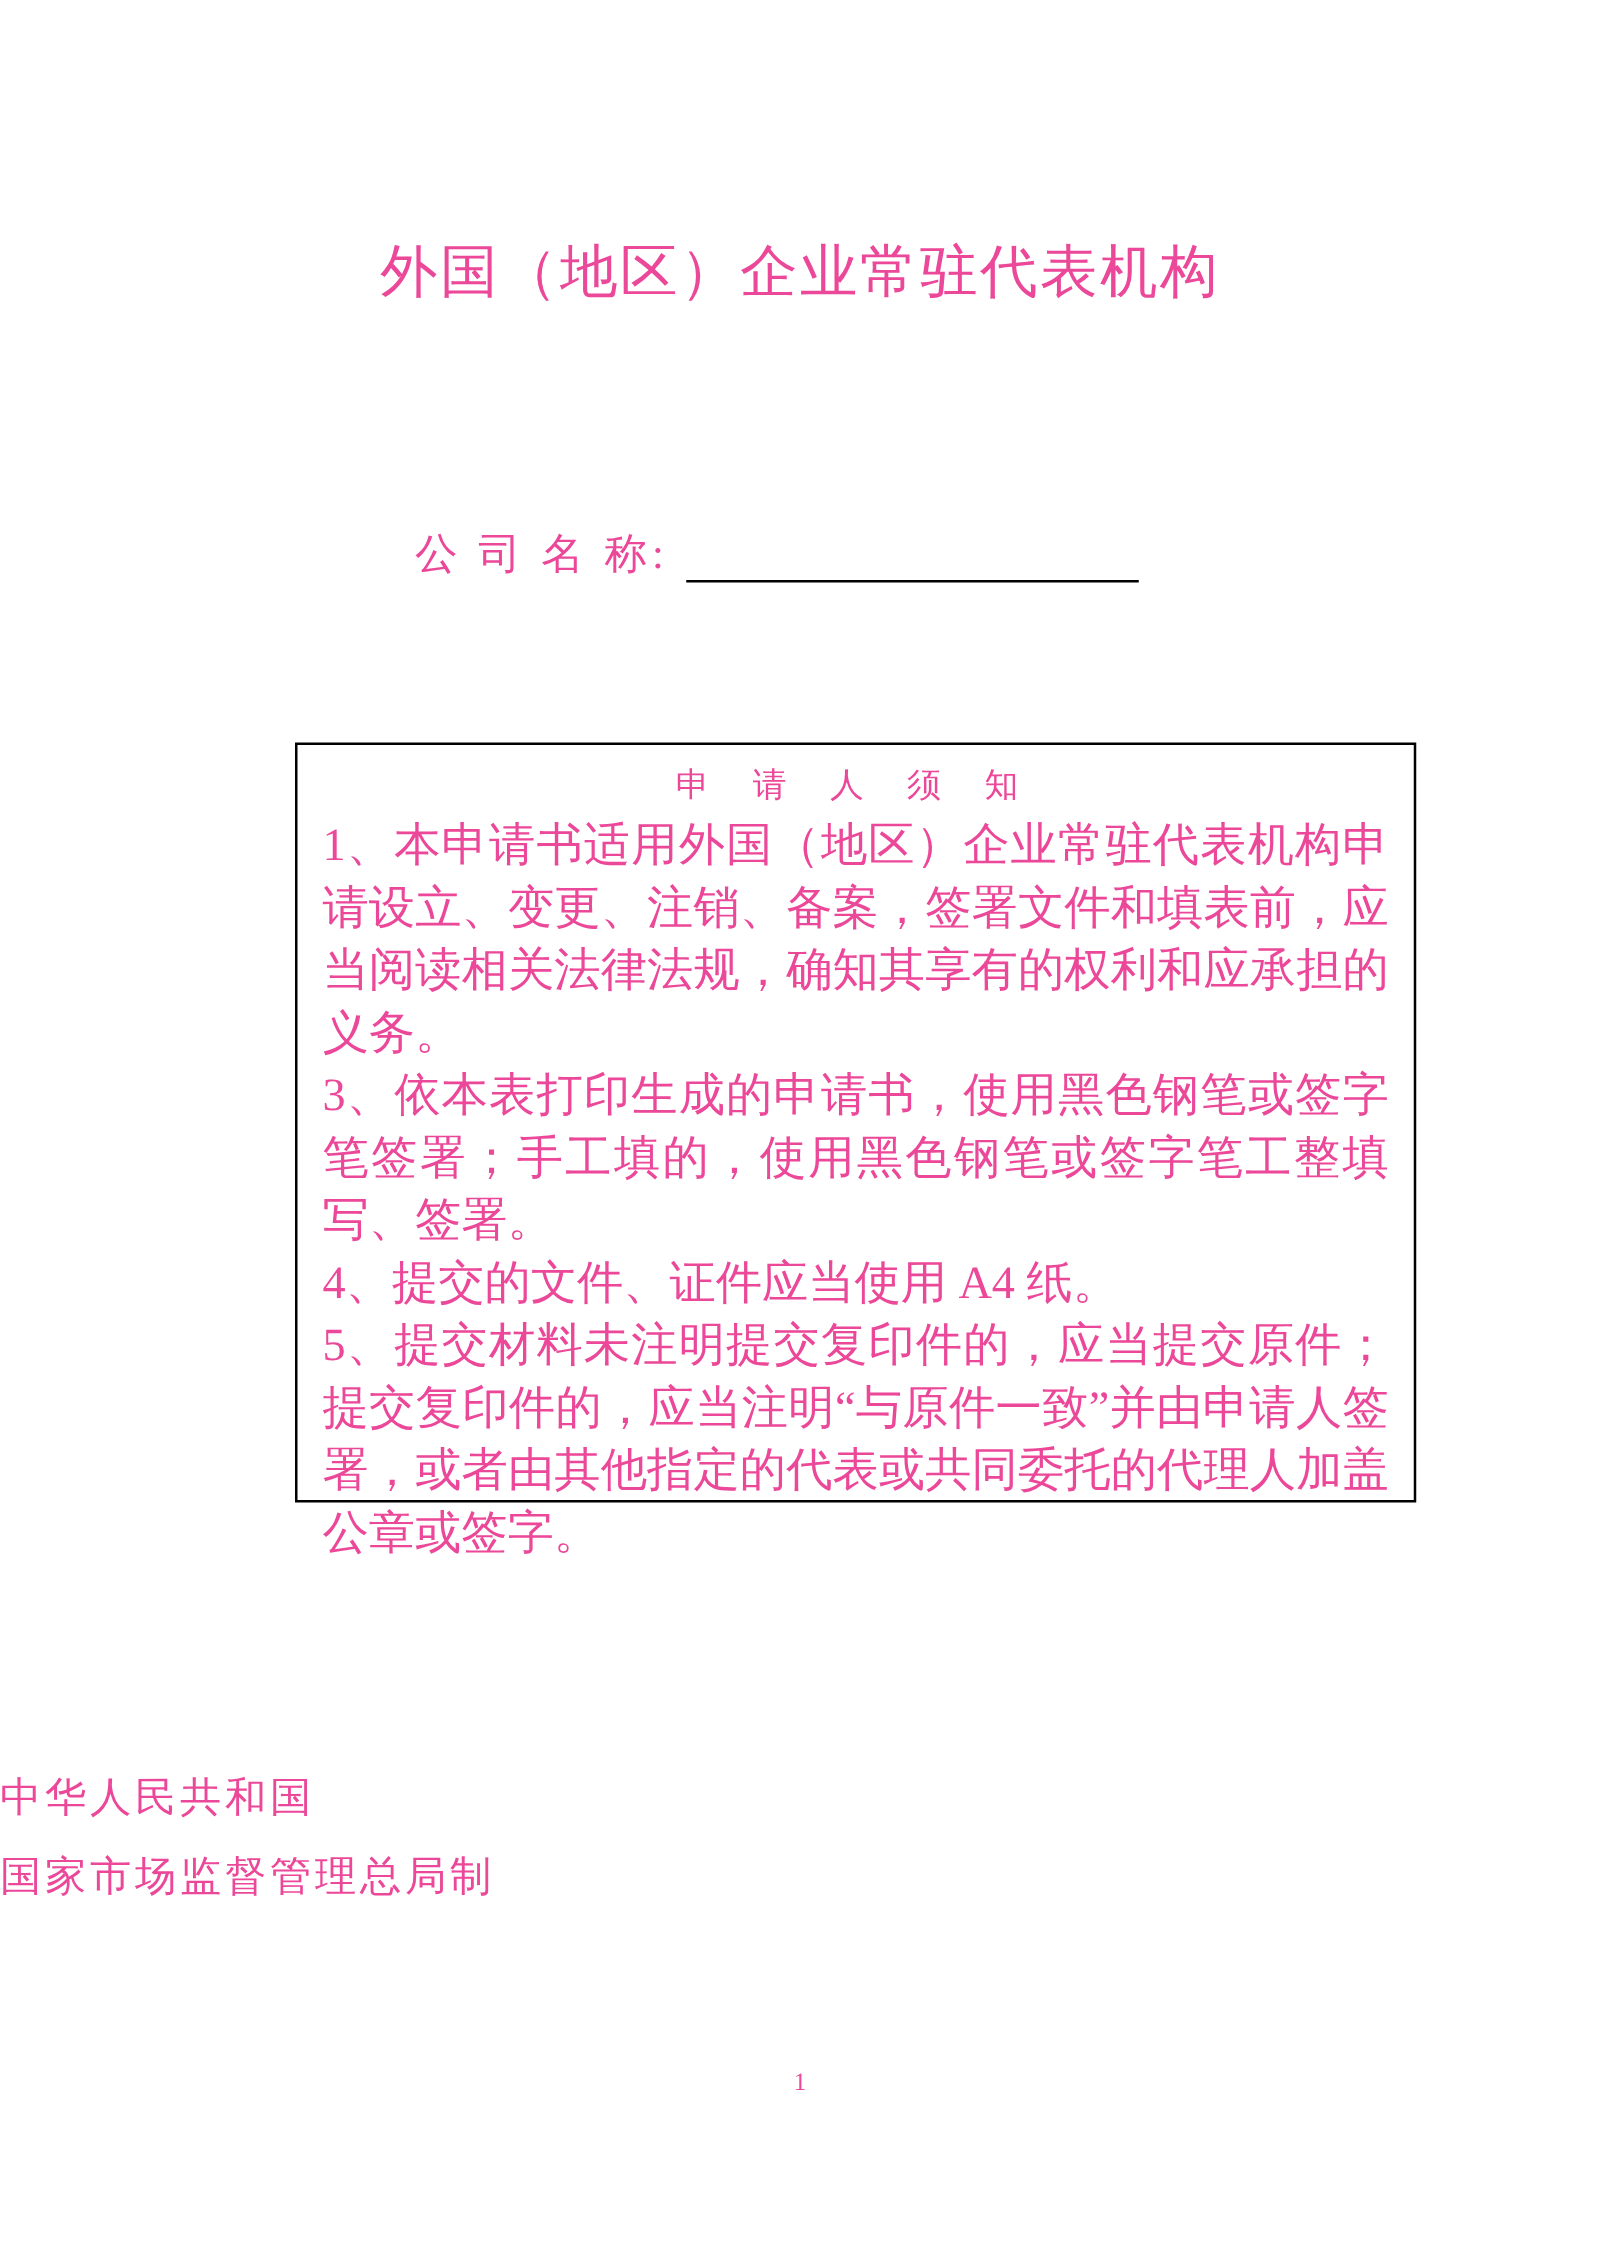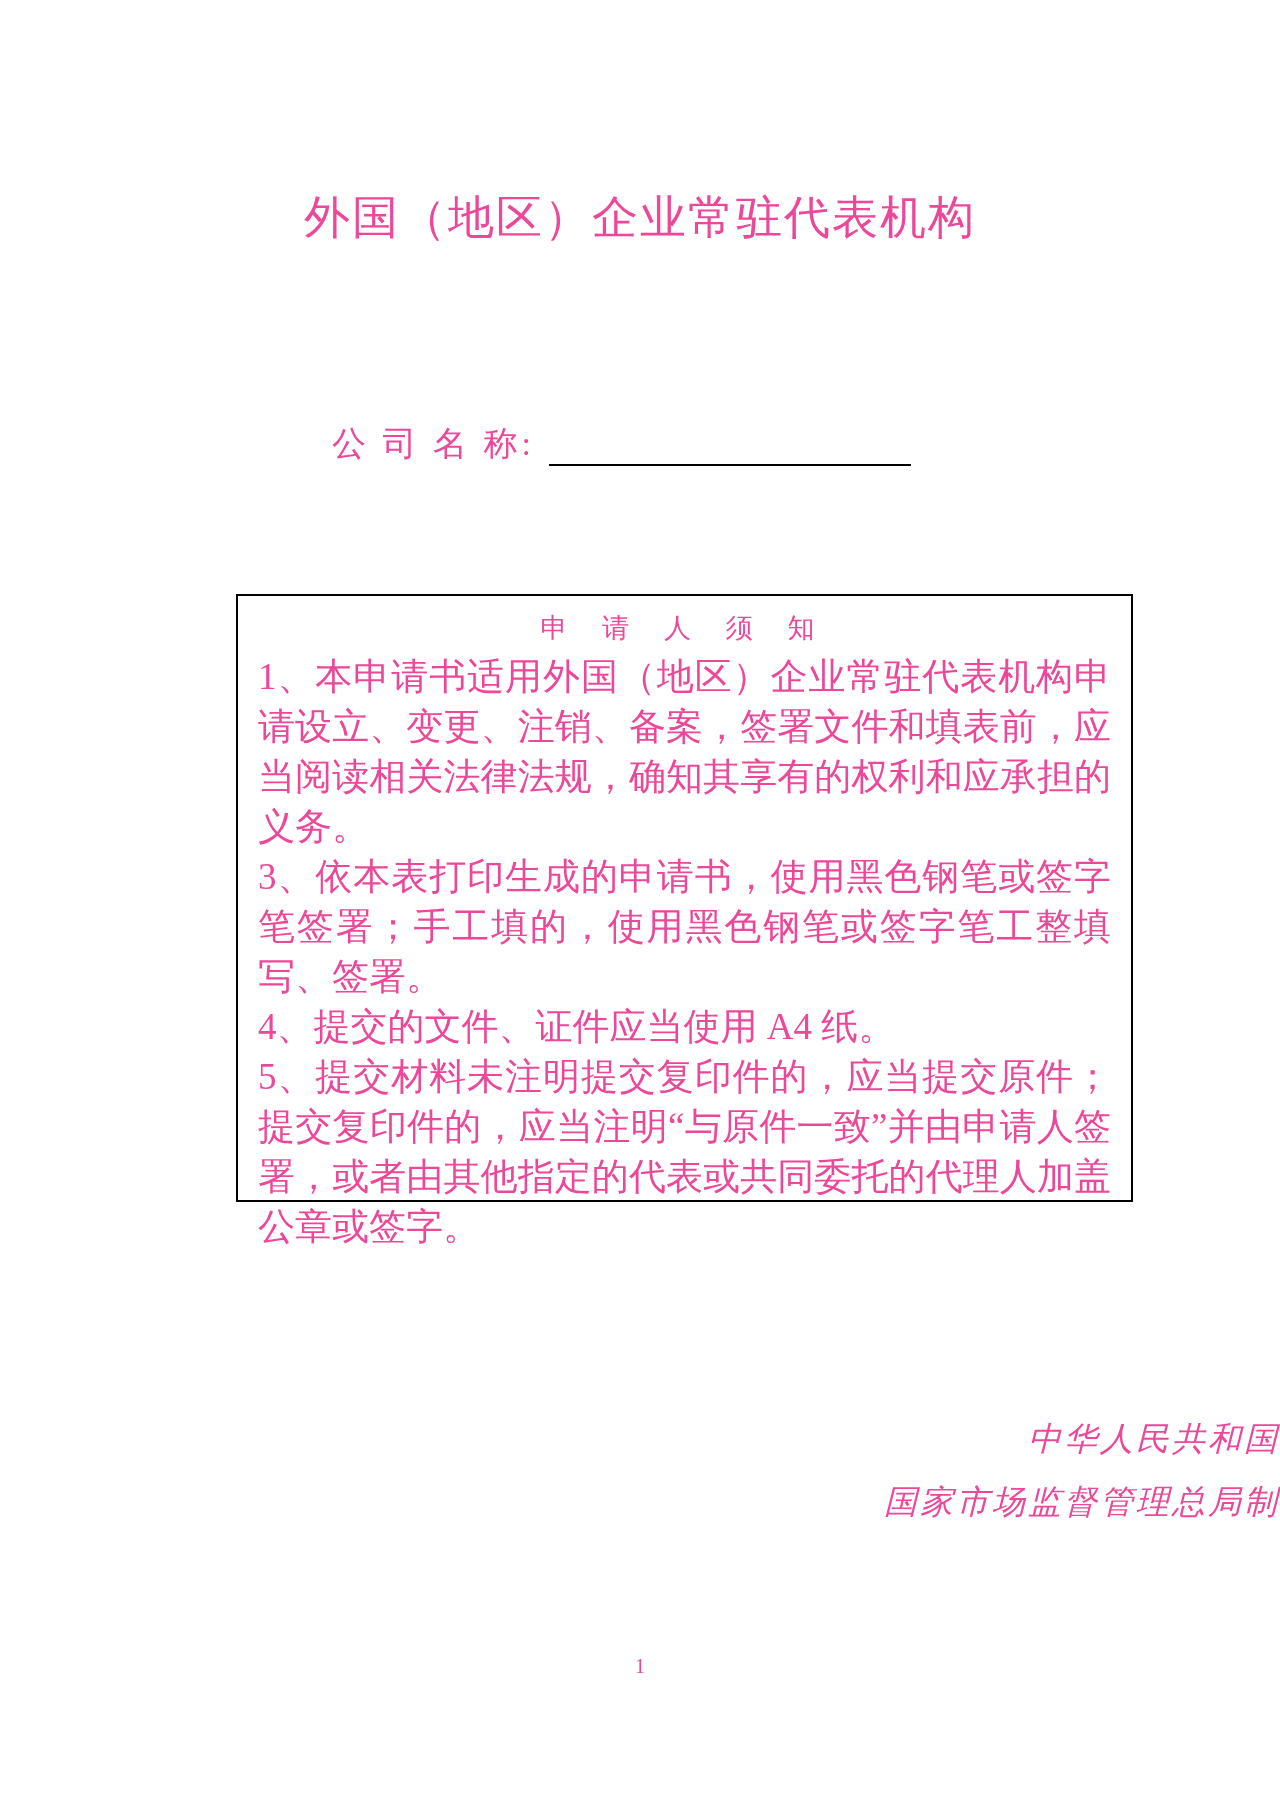--- a/index.html
+++ b/index.html
@@ -80,25 +80,24 @@
     text-align: justify;
     text-justify: inter-ideograph;
   }
 
   
   .issuer {
     position: absolute;
     top: 1408px;
     left: 0;
     width: 100%;
-    text-align: right;
+    text-align: left;
     font-size: 33px;
     line-height: 63px;
     letter-spacing: 3px;
-    font-style: italic;
   }
 
   
   .page-number {
     position: absolute;
     top: 1655px;
     left: 0;
     width: 100%;
     text-align: center;
     font-size: 20px;

